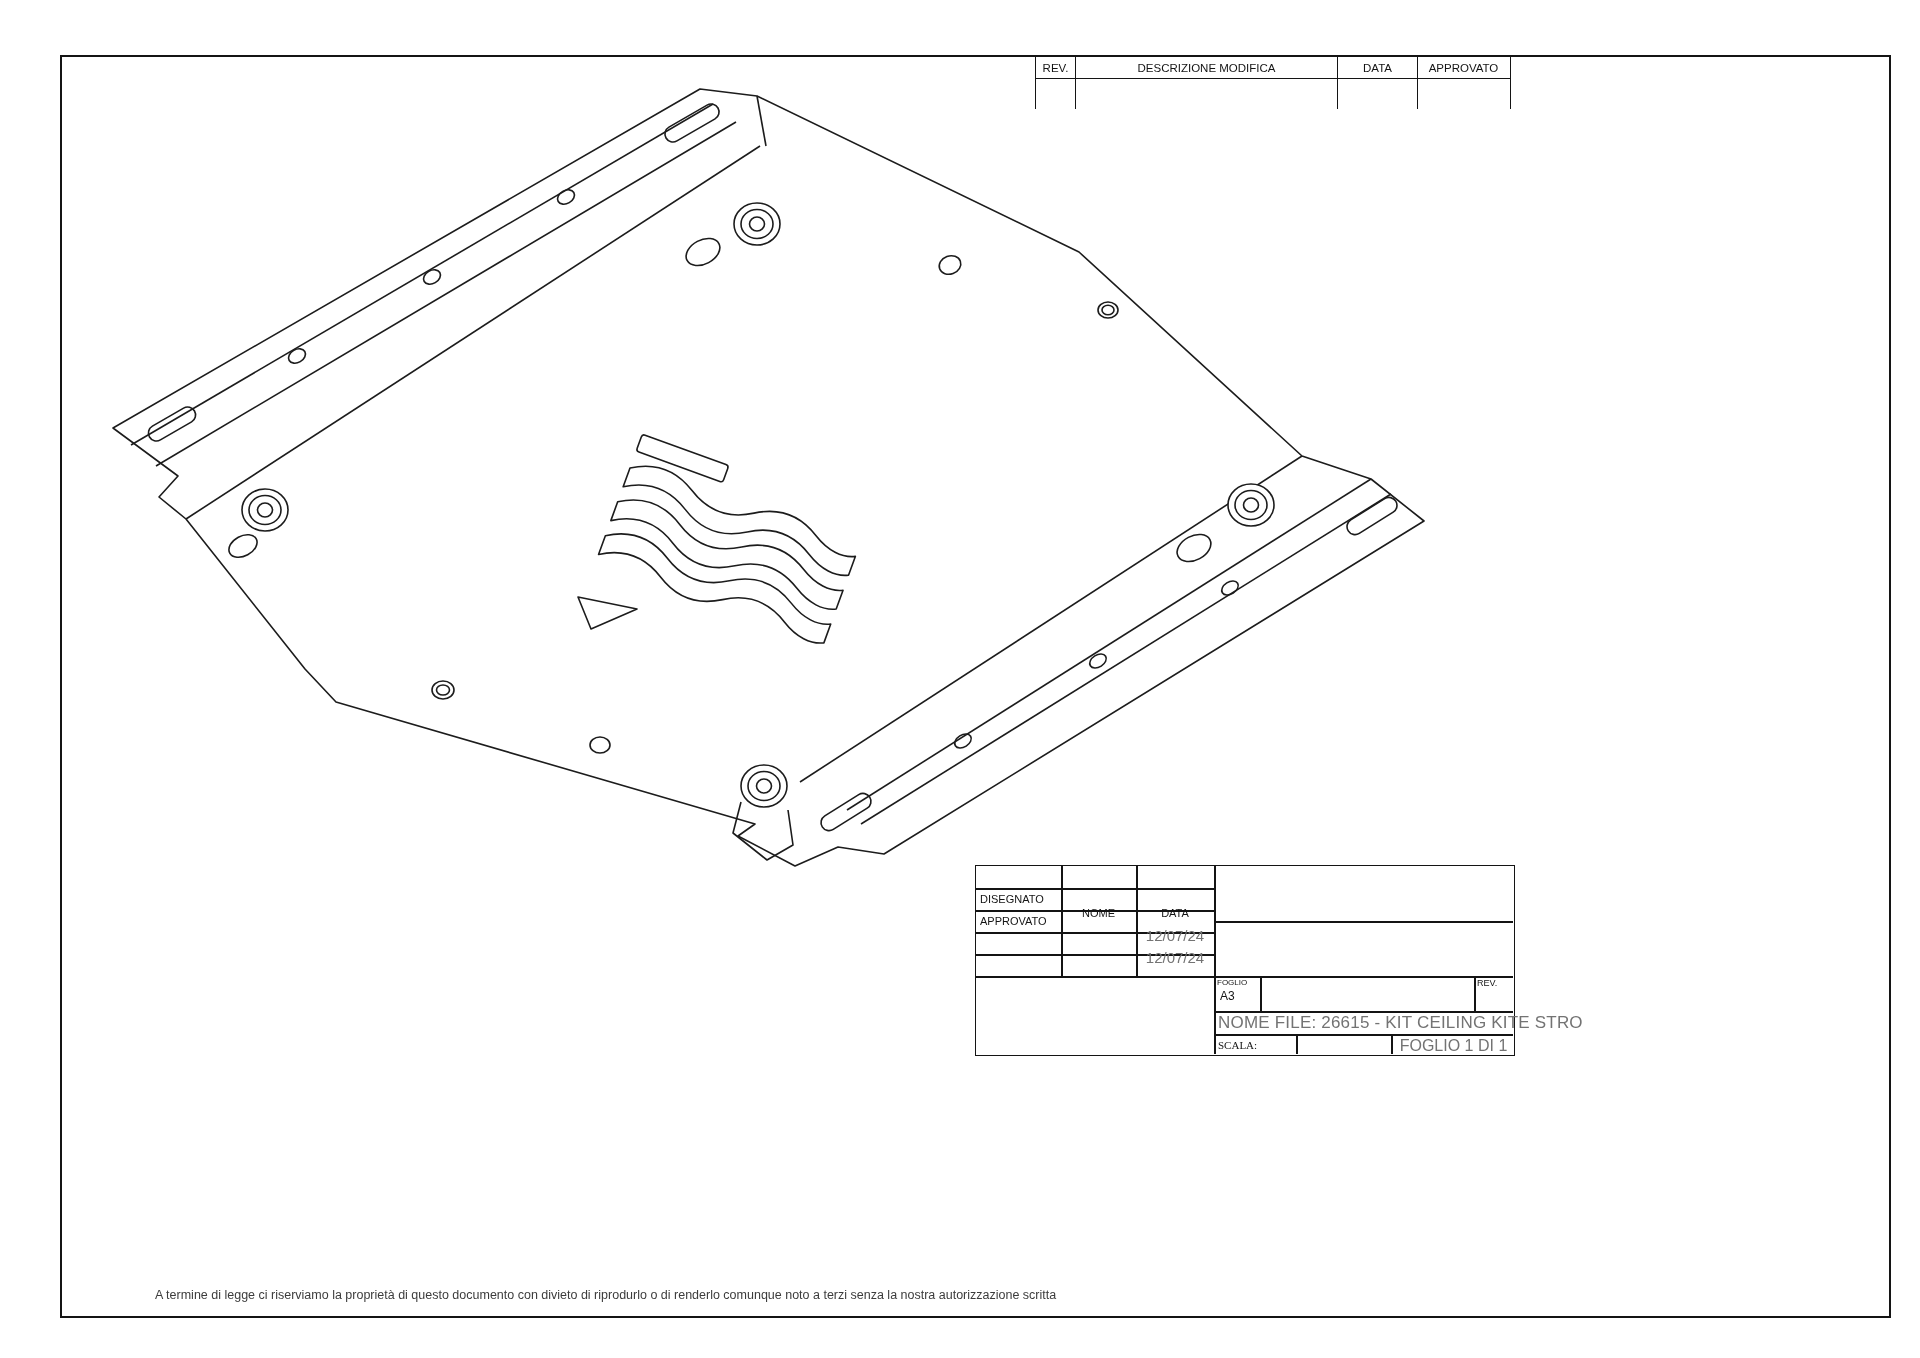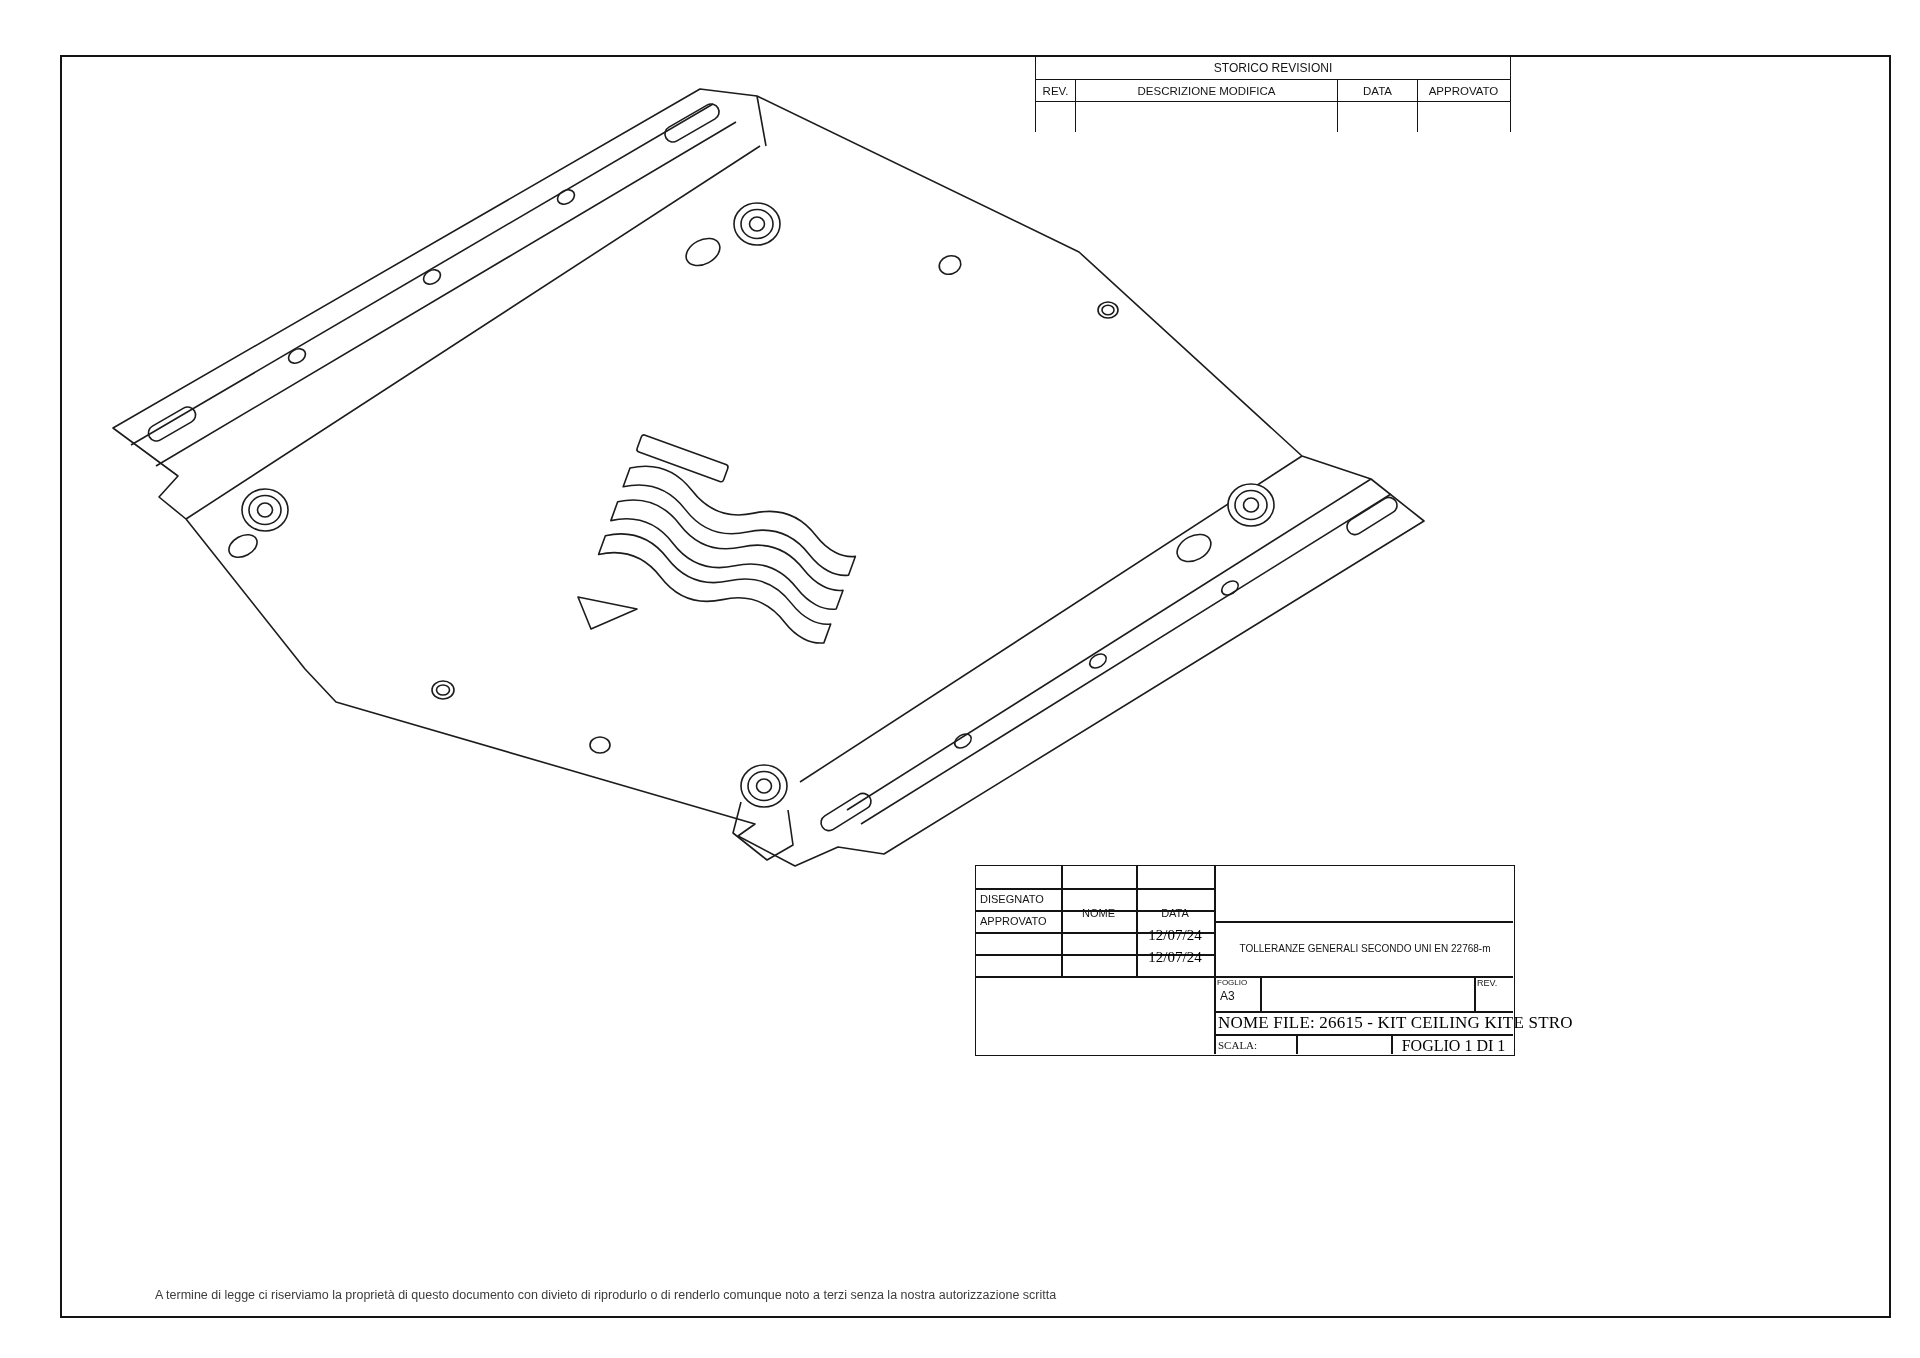--- a/index.html
+++ b/index.html
@@ -20,21 +20,21 @@
   .w-rev{width:40px;}.w-desc{width:262px;}.w-data{width:80px;}.w-appr{width:91px;}
   
   .tb{position:absolute;left:975px;top:865px;width:540px;height:191px;box-sizing:border-box;
       border:1.8px solid #141414;font-size:11px;}
   .tb .hl,.tb .vl{position:absolute;background:#141414;}
   .tb .hl{height:1.6px;}
   .tb .vl{width:1.6px;}
   .cell{position:absolute;box-sizing:border-box;}
   .cell.lbl{line-height:22px;padding-left:4px;}
   .cell.ctr{display:flex;align-items:center;justify-content:center;margin-top:36px;}
-  .teal-serif{font-family:Liberation Serif, serif;color:#000000;}
+  .teal-serif{font-family:Liberation Sans, sans-serif;color:#737373;}
   .date-val{font-size:15px;}
   .note-box{position:absolute;left:0;top:110px;width:238px;height:79px;display:flex;flex-direction:column;
             align-items:center;justify-content:center;text-align:center;font-size:10px;line-height:13.5px;}
   .tol-box{position:absolute;left:238px;top:55px;width:302px;height:55px;display:flex;align-items:center;
            justify-content:center;font-size:10px;}
   .logo-box{position:absolute;left:238px;top:0;width:302px;height:55px;display:flex;flex-direction:column;
             align-items:center;justify-content:center;}
   .logo-line1{display:flex;align-items:center;gap:4px;}
   .brand{font-size:34px;font-weight:bold;letter-spacing:-1px;color:#0d2136;line-height:30px;}
   .tm{font-size:8px;color:#0d2136;align-self:flex-start;margin-top:2px;}
@@ -136,21 +136,20 @@
       </g>
       <g>
         <ellipse cx="764" cy="786" rx="23" ry="21"></ellipse>
           <ellipse cx="764" cy="786" rx="16" ry="14.5" fill="none"></ellipse>
           <ellipse cx="764" cy="786" rx="7.5" ry="7" fill="none"></ellipse>
       </g>
     </g>
   </svg>
 
   <div class="rev-table">
-    <div class="rt-title">STORICO REVISIONI</div>
     <div class="rt-row rt-head">
       <div class="rt-c bl w-rev">REV.</div>
       <div class="rt-c bl w-desc">DESCRIZIONE MODIFICA</div>
       <div class="rt-c bl w-data">DATA</div>
       <div class="rt-c w-appr">APPROVATO</div>
     </div>
     <div class="rt-row rt-empty">
       <div class="rt-c bl w-rev"></div>
       <div class="rt-c bl w-desc"></div>
       <div class="rt-c bl w-data"></div>
@@ -177,21 +176,20 @@
     <div class="hl" style="left:238px;top:168px;width:299px;"></div>
 
     <div class="cell ctr" style="left:85px;top:0;width:75px;height:22px;">NOME</div>
     <div class="cell ctr" style="left:160px;top:0;width:78px;height:22px;">DATA</div>
     <div class="cell lbl" style="left:0;top:22px;width:85px;height:20px;">DISEGNATO</div>
     <div class="cell lbl" style="left:0;top:44px;width:85px;height:22px;">APPROVATO</div>
     <div class="cell ctr teal-serif date-val" style="left:160px;top:22px;width:78px;height:22px;">12/07/24</div>
     <div class="cell ctr teal-serif date-val" style="left:160px;top:44px;width:78px;height:22px;">12/07/24</div>
 
 
-    <div class="tol-box">TOLLERANZE GENERALI SECONDO UNI EN 22768-m</div>
 
 
     <div class="cell" style="left:238px;top:110px;width:46px;height:25px;">
       <span class="tiny-lbl">FOGLIO</span>
       <span class="foglio-val">A3</span>
     </div>
     <div class="cell" style="left:498px;top:110px;width:39px;height:35px;">
       <span class="tiny-lbl" style="font-size:9px;">REV.</span>
     </div>
 

